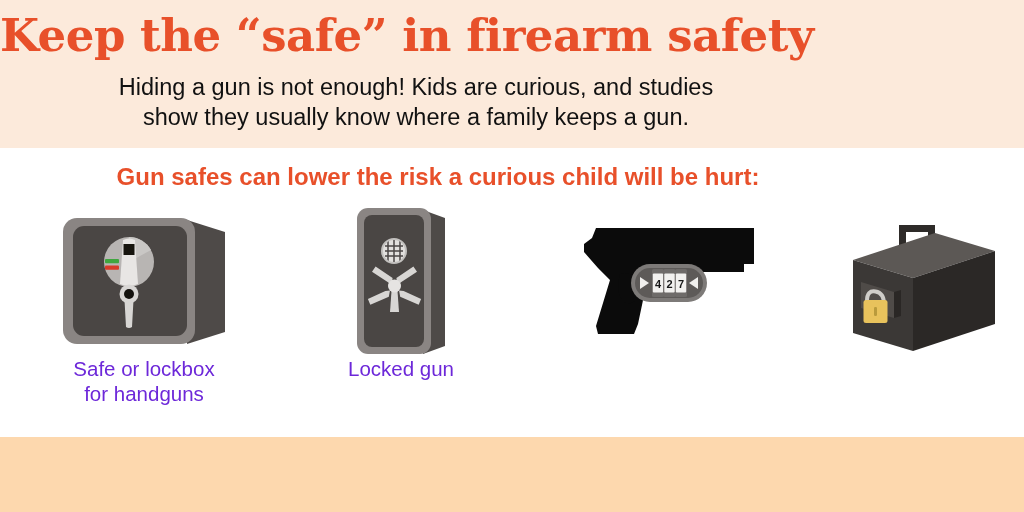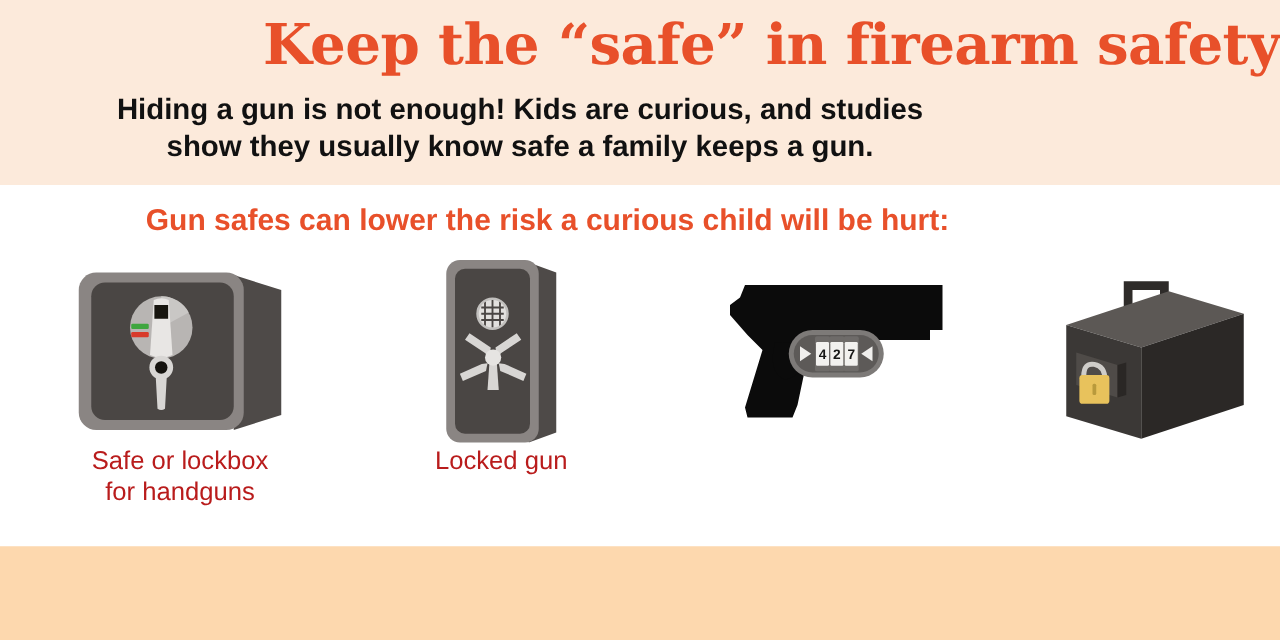--- a/index.html
+++ b/index.html
@@ -27,37 +27,37 @@
     left: 0; top: 0;
     width: 1024px;
     height: 148px;
     background: #fceadb;
     box-sizing: border-box;
   }
   #poster-title {
     position: absolute;
     left: 0; top: 8px;
     width: 1024px;
-    text-align: right;
+    text-align: left;
     color: #e8502a;
     font-family: "DejaVu Serif", serif;
     font-weight: bold;
     font-size: 45px;
     letter-spacing: -0.5px;
     line-height: 56px;
     white-space: nowrap;
   }
   #poster-subtitle {
     position: absolute;
     left: 0; top: 72px;
     width: 832px;
     text-align: center;
     color: #111111;
     font-family: "Liberation Sans", sans-serif;
-    font-weight: bold;
+    font-weight: normal;
     font-size: 23.5px;
     line-height: 30px;
   }
   #poster-subtitle .line {
     display: block;
     white-space: nowrap;
   }
 
   
   #main-section {
@@ -97,21 +97,21 @@
     width: 100%;
     height: 150px;
   }
   .icon-art svg { display: block; margin: 0 auto; }
   .icon-caption {
     position: absolute;
     left: 0;
     top: 150px;
     width: 100%;
     text-align: center;
-    color: #b91c1c;
+    color: #6d28d9;
     font-family: "Liberation Sans", sans-serif;
     font-size: 20.5px;
     line-height: 25px;
   }
   .icon-caption .line { display: block; white-space: nowrap; }
 
   #col-safe      { left: 8px;   width: 272px; }
   #col-rifle     { left: 288px; width: 226px; }
   #col-trigger   { left: 518px; width: 300px; }
   #col-ammo      { left: 820px; width: 196px; }
@@ -127,21 +127,21 @@
 </style>
 </head>
 <body>
 
 <div id="poster">
 
   <div id="header-band">
     <div id="poster-title">Keep the “safe” in firearm safety</div>
     <div id="poster-subtitle">
       <span class="line">Hiding a gun is not enough! Kids are curious, and studies</span>
-      <span class="line">show they usually know safe a family keeps a gun.</span>
+      <span class="line">show they usually know where a family keeps a gun.</span>
     </div>
   </div>
 
   <div id="main-section">
 
     <div id="section-heading">Gun safes can lower the risk a curious child will be hurt:</div>
 
     <div id="icon-row">
 
       <div class="icon-col" id="col-safe">

